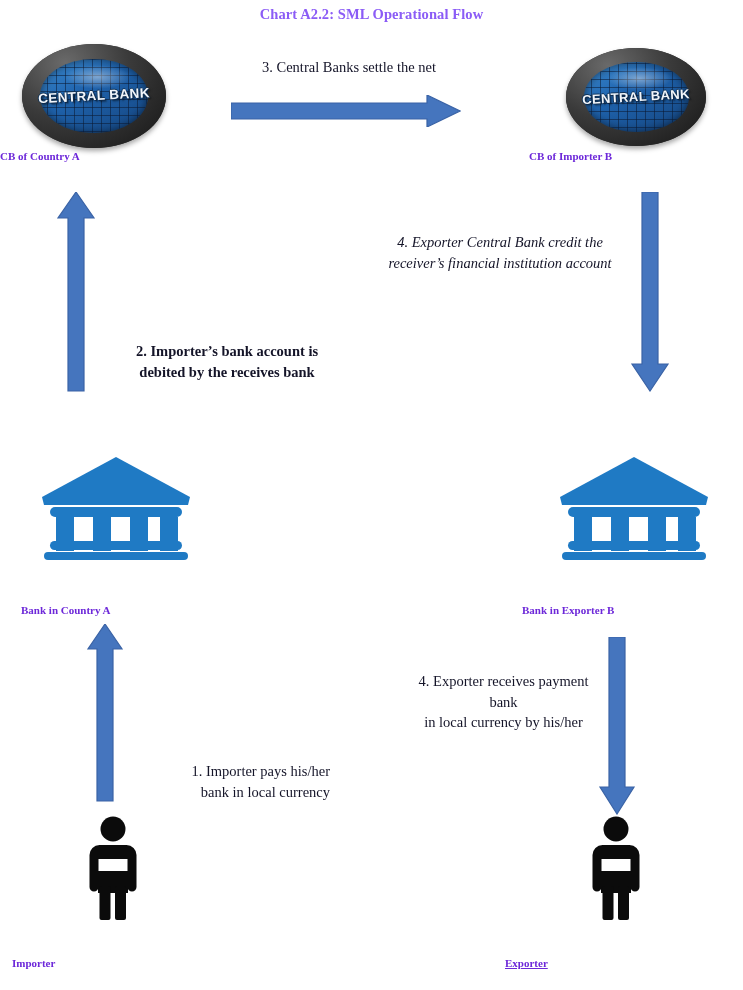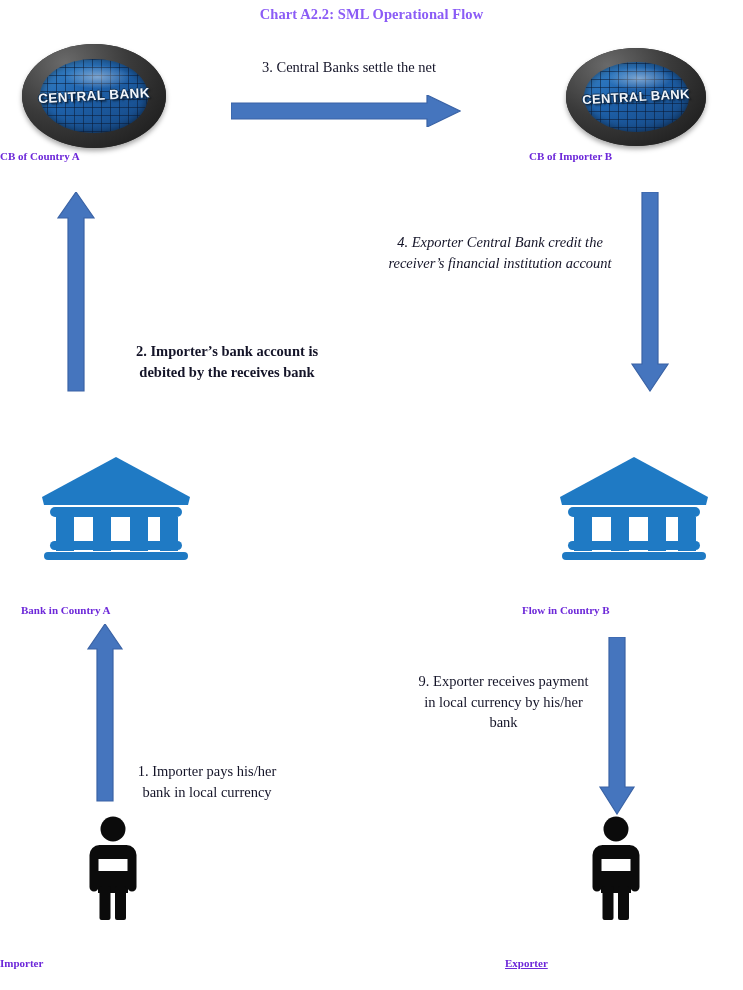--- a/index.html
+++ b/index.html
@@ -197,53 +197,53 @@
       <polygon points="76,2 150,42 148,50 4,50 2,42" fill="#1F7AC4"></polygon>
       <rect x="10" y="52" width="132" height="10" rx="5" fill="#1F7AC4"></rect>
       <rect x="16" y="62" width="18" height="34" fill="#1F7AC4"></rect>
       <rect x="53" y="62" width="18" height="34" fill="#1F7AC4"></rect>
       <rect x="90" y="62" width="18" height="34" fill="#1F7AC4"></rect>
       <rect x="120" y="62" width="18" height="34" fill="#1F7AC4"></rect>
       <rect x="10" y="86" width="132" height="9" rx="4.5" fill="#1F7AC4"></rect>
       <rect x="4" y="97" width="144" height="8" rx="4" fill="#1F7AC4"></rect>
     </svg>
   </div>
-  <div class="abs node-label" style="left:522px; top:604px; width:222px;">Flow in Country B</div>
+  <div class="abs node-label" style="left:522px; top:604px; width:222px;">Bank in Exporter B</div>
 
   <div class="arrow" style="left:85px; top:624px;">
     <svg width="40" height="178" viewBox="0 0 40 178">
       <polygon points="20,0 37,25 28,25 28,177 12,177 12,25 3,25" fill="#4575BE" stroke="#3A63A6" stroke-width="1.2"></polygon>
     </svg>
   </div>
-  <div class="abs step-label" style="left:112px; top:761px; width:190px;">
+  <div class="abs step-label" style="left:140px; top:761px; width:190px;text-align:right;">
     <div>1. Importer pays his/her</div>
     <div>bank in local currency</div>
   </div>
 
   <div class="abs step-label" style="left:397px; top:671px; width:213px;">
-    <div>9. Exporter receives payment</div>
+    <div>4. Exporter receives payment</div>
+    <div>bank</div>
     <div>in local currency by his/her</div>
-    <div>bank</div>
   </div>
   <div class="arrow" style="left:597px; top:637px;">
     <svg width="40" height="178" viewBox="0 0 40 178">
       <polygon points="12,0 28,0 28,150 37,150 20,177 3,150 12,150" fill="#4575BE" stroke="#3A63A6" stroke-width="1.2"></polygon>
     </svg>
   </div>
 
   <div class="person-icon" style="left:83px; top:816px;">
     <svg width="60" height="106" viewBox="0 0 60 106">
       <circle cx="30" cy="13" r="12.5" fill="#0B0B0B"></circle>
       <path d="M16.5,29 h27 a10,10 0 0 1 10,10 v32 a4.5,4.5 0 0 1 -9,0 v-28 h-29 v28 a4.5,4.5 0 0 1 -9,0 v-32 a10,10 0 0 1 10,-10 z" fill="#0B0B0B"></path>
       <rect x="15" y="55" width="30" height="22" fill="#0B0B0B"></rect>
       <rect x="16.5" y="70" width="11" height="34" rx="2" fill="#0B0B0B"></rect>
       <rect x="32" y="70" width="11" height="34" rx="2" fill="#0B0B0B"></rect>
     </svg>
   </div>
-  <div class="abs node-label" style="left:0px; top:957px; width:222px;">Importer</div>
+  <div class="abs node-label" style="left:0px; top:957px; width:222px;padding-left:12px;">Importer</div>
 
   <div class="person-icon" style="left:586px; top:816px;">
     <svg width="60" height="106" viewBox="0 0 60 106">
       <circle cx="30" cy="13" r="12.5" fill="#0B0B0B"></circle>
       <path d="M16.5,29 h27 a10,10 0 0 1 10,10 v32 a4.5,4.5 0 0 1 -9,0 v-28 h-29 v28 a4.5,4.5 0 0 1 -9,0 v-32 a10,10 0 0 1 10,-10 z" fill="#0B0B0B"></path>
       <rect x="15" y="55" width="30" height="22" fill="#0B0B0B"></rect>
       <rect x="16.5" y="70" width="11" height="34" rx="2" fill="#0B0B0B"></rect>
       <rect x="32" y="70" width="11" height="34" rx="2" fill="#0B0B0B"></rect>
     </svg>
   </div>

